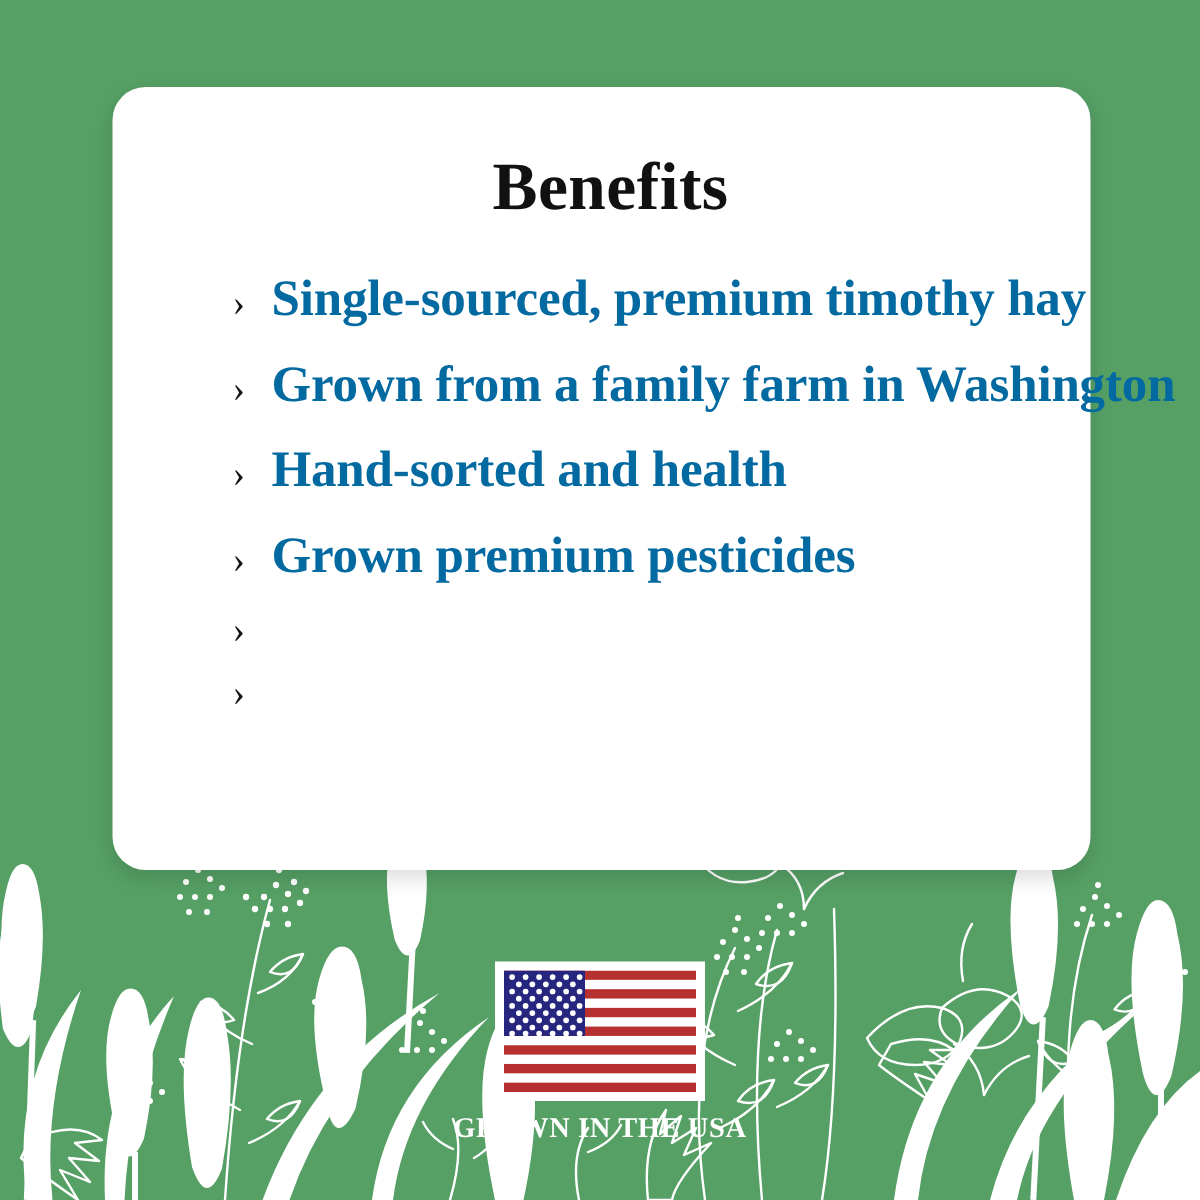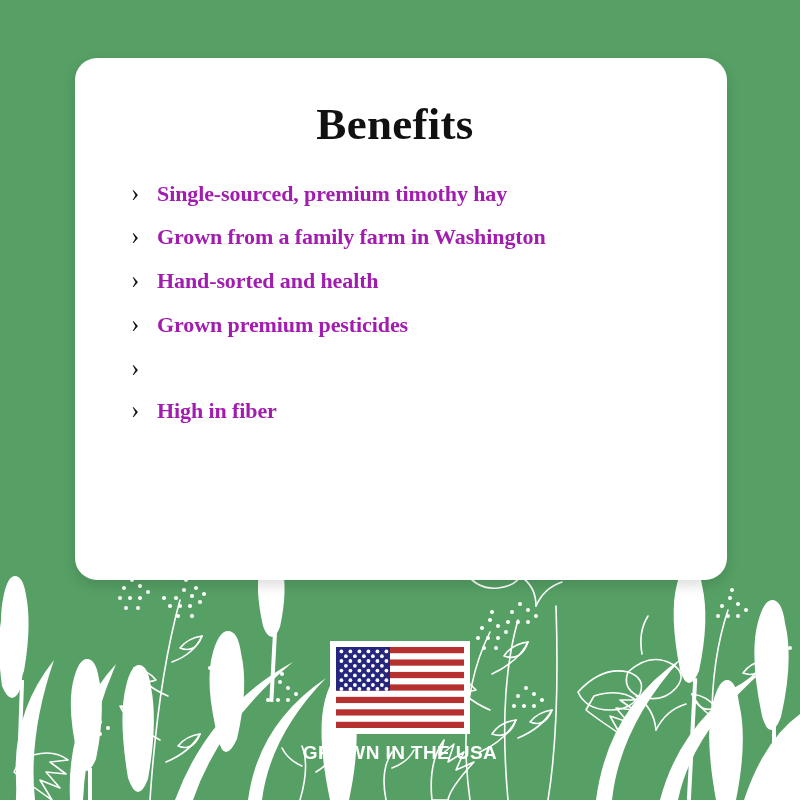--- a/index.html
+++ b/index.html
@@ -38,21 +38,21 @@
   
   #benefits-card {
     position: absolute;
     left: 75px;
     top: 58px;
     width: 652px;
     height: 522px;
     background: #ffffff;
     border-radius: 22px;
     box-shadow: 0 5px 14px rgba(0,0,0,0.14);
-    padding: 34px 44px 30px 32px;
+    padding: 34px 44px 30px 56px;
   }
 
   #card-title {
     text-align: center;
     font-family: "Liberation Serif", serif;
     font-weight: bold;
     font-size: 45px;
     line-height: 1.1;
     color: #111111;
     letter-spacing: 0.3px;
@@ -78,23 +78,23 @@
     font-family: "Liberation Serif", serif;
     font-size: 25px;
     font-weight: normal;
     color: #141414;
     line-height: 1;
   }
 
   .benefit-text {
     font-family: "Liberation Serif", serif;
     font-weight: bold;
-    font-size: 22px;
+    font-size: 34px;
     line-height: 1.18;
-    color: #a21caf;
+    color: #0369a1;
     letter-spacing: -0.1px;
     white-space: nowrap;
   }
 
   
   #usa-badge {
     position: absolute;
     left: 0;
     right: 0;
     bottom: 36px;
@@ -107,21 +107,21 @@
     display: block;
     width: 140px;
     height: 93px;
     background: #ffffff;
     padding: 6px;
   }
   #flag-icon svg { display: block; width: 128px; height: 81px; }
 
   #usa-caption {
     margin-top: 8px;
-    font-family: Liberation Sans, sans-serif;
+    font-family: Liberation Serif, serif;
     font-weight: bold;
     font-size: 19px;
     letter-spacing: 0.4px;
     color: #ffffff;
     text-align: right;
   }
 </style>
 </head>
 <body>
 
@@ -376,21 +376,20 @@
       <span class="chevron-icon">›</span>
       <span class="benefit-text">Grown premium pesticides</span>
     </li>
 
     <li class="benefit-row">
       <span class="chevron-icon">›</span>
     </li>
 
     <li class="benefit-row">
       <span class="chevron-icon">›</span>
-      <span class="benefit-text">High in fiber</span>
     </li>
 
   </ul>
 </section>
 
 <div id="usa-badge">
 
   <div id="flag-icon">
     <svg viewBox="0 0 128 81" xmlns="http://www.w3.org/2000/svg" aria-hidden="true">
       <rect x="0" y="0" width="128" height="81" fill="#ffffff"></rect>

